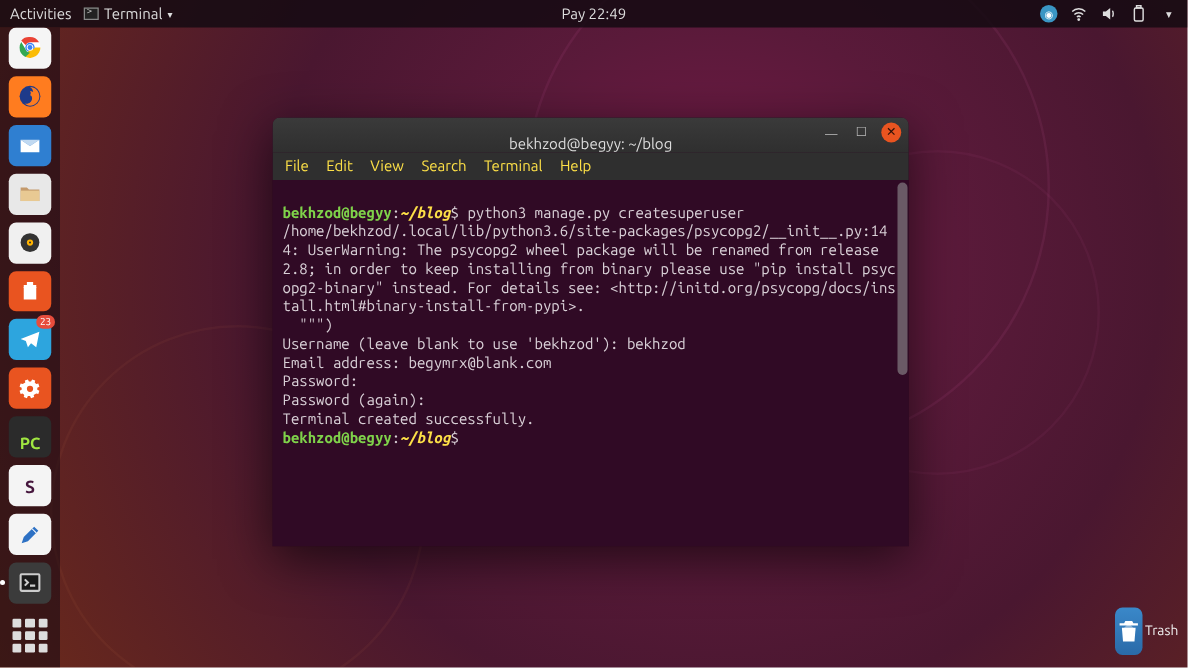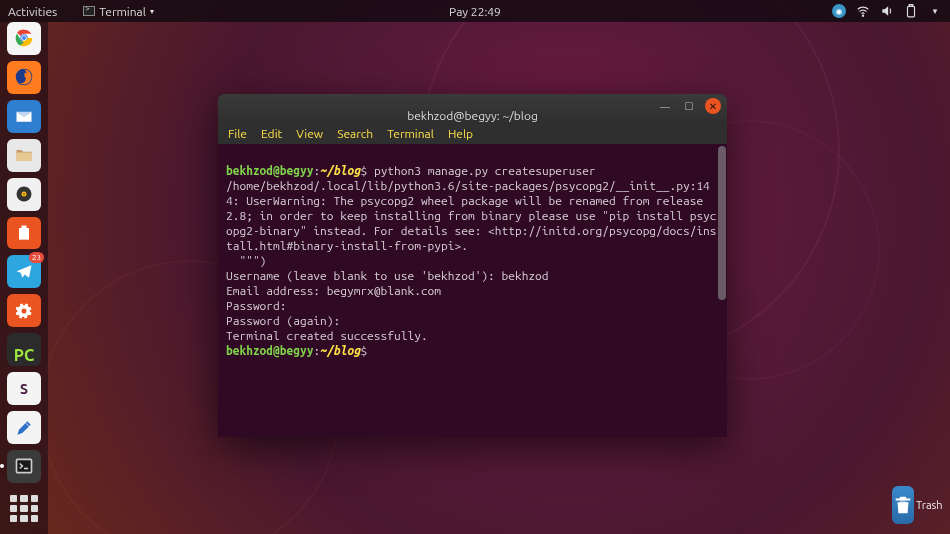--- a/index.html
+++ b/index.html
@@ -22,21 +22,21 @@
 
   
   .topbar {
     position: absolute; top:0; left:0; right:0; height: 22px;
     background: rgba(20,10,18,0.85);
     display: flex; align-items: center;
     font-size: 12px; color: #ddd;
     padding: 0 8px;
     z-index: 50;
   }
-  .topbar .left { display:flex; align-items:center; gap:26px; }
+  .topbar .left { display:flex; align-items:center; gap:10px; }
   .topbar .center { position:absolute; left:50%; transform:translateX(-50%); }
   .topbar .right { margin-left:auto; display:flex; align-items:center; gap:10px; }
   .topbar .term-ind { display:flex; align-items:center; gap:4px; }
   .topbar .term-ind .term-mini {
     width:12px; height:10px; background:#222; border:1px solid #888; position:relative;
   }
   .topbar .term-ind .term-mini::after { content:">"; position:absolute; top:-3px; left:1px; font-size:8px; color:#ccc; }
   .sys-icon { width:14px; height:14px; display:inline-flex; align-items:center; justify-content:center; }
   .sys-circle { width:14px; height:14px; border-radius:50%; background:#3a96c4; display:flex;align-items:center;justify-content:center;font-size:8px;color:#fff; }
 
@@ -216,21 +216,21 @@
         <path d="M21 4L3 11l5 2 2 6 3-4 5 4 3-15z"></path>
       </svg>
       <span class="badge">23</span>
     </div>
     <div class="dock-item" style="background: rgb(233, 84, 32); color: rgb(255, 255, 255);">
       <svg width="20" height="20" viewBox="0 0 24 24" fill="#fff">
         <path d="M19 13v-2l2-1-1-3-2 .5-1.5-1.5.5-2-3-1-1 2h-2l-1-2-3 1 .5 2L5 7.5 3 7l-1 3 2 1v2l-2 1 1 3 2-.5L6.5 18l-.5 2 3 1 1-2h2l1 2 3-1-.5-2L18 16.5l2 .5 1-3-2-1zM12 15a3 3 0 1 1 0-6 3 3 0 0 1 0 6z"></path>
       </svg>
     </div>
     <div class="dock-item" style="background: rgb(43, 43, 43); color: rgb(160, 230, 65);">
-      <span style="font-weight:bold;font-size:16px;margin-top:11px;">PC</span>
+      <span style="font-weight:bold;font-size:13px;margin-top:11px;">PC</span>
     </div>
     <div class="dock-item" style="background: rgb(244, 244, 244); color: rgb(70, 22, 61);">
       <span style="font-weight:bold;font-size:14px;color:#46163d;">S</span>
     </div>
     <div class="dock-item" style="background: rgb(244, 244, 244); color: rgb(45, 113, 196);">
       <svg width="20" height="20" viewBox="0 0 24 24" fill="#2d71c4">
         <path d="M4 20l2-6 10-10 4 4-10 10-6 2z"></path>
         <path d="M14 6l4 4" stroke="#fff" stroke-width="1"></path>
       </svg>
     </div>

